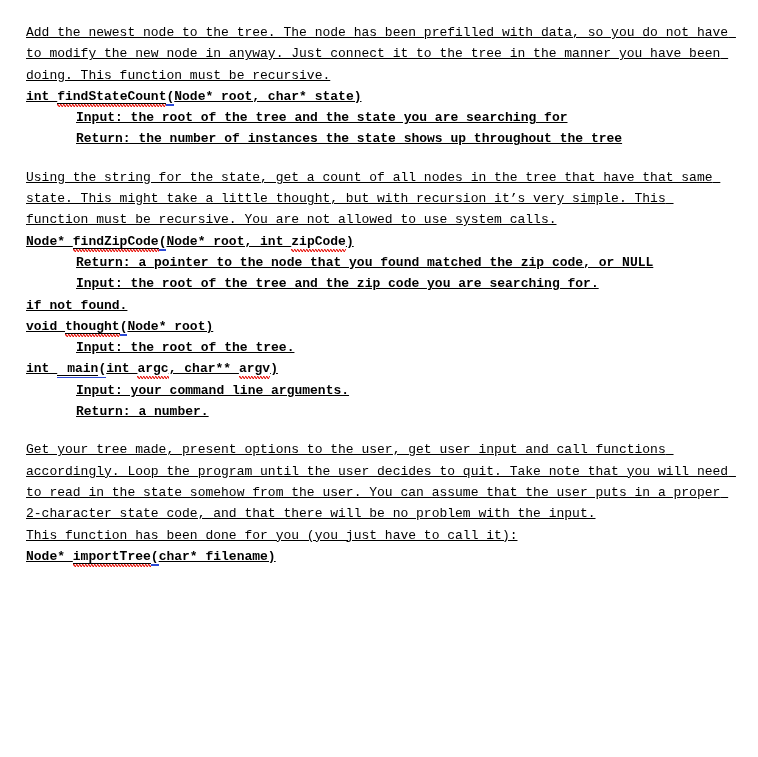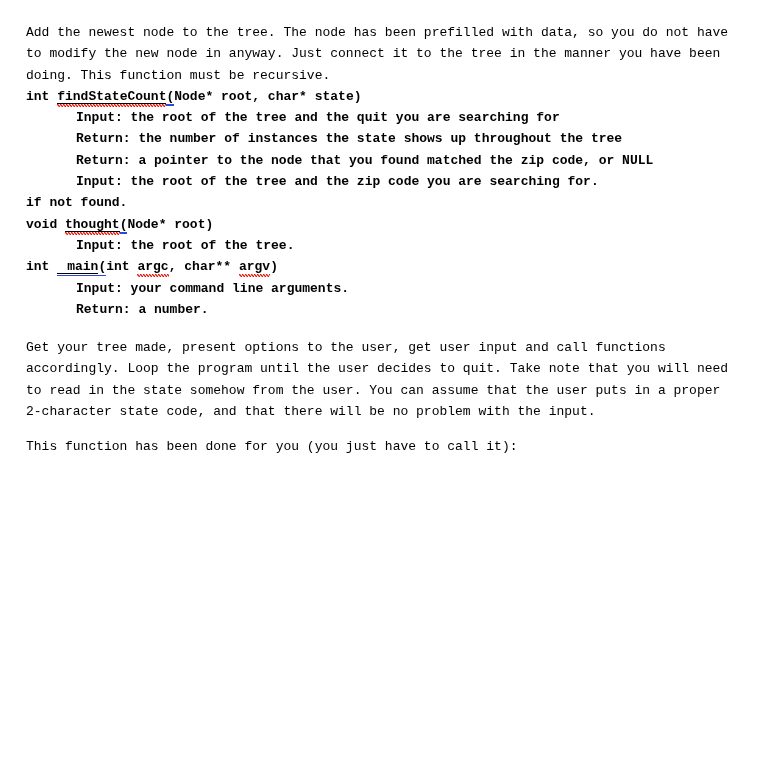--- a/index.html
+++ b/index.html
@@ -15,32 +15,33 @@
     color: #000000;
     -webkit-font-smoothing: none;
   }
 
   #doc {
     position: relative;
     width: 758px;
     height: 757px;
     box-sizing: border-box;
     padding: 22px 26px 0 26px;
+    text-decoration: underline;
   }
 
   
   .para {
     font-size: 13.0px;
     line-height: 21.3px;
     letter-spacing: 0px;
     white-space: pre-wrap;
     word-spacing: 0px;
     margin: 0;
   }
-  .para + .para { margin-top: 14px; }
+  .para + .para { margin-top: 0; }
 
   .gap-para   { margin-top: 17px; }
   .gap-sig    { margin-top: 18px; }
   .gap-io     { margin-top: 16px; }
 
   .sig {
     font-size: 13.0px;
     line-height: 21.3px;
     font-weight: bold;
     white-space: pre;
@@ -121,38 +122,41 @@
 </style>
 </head>
 <body>
 
 <div id="doc">
 
   <p class="para">Add the newest node to the tree. The node has been prefilled with data, so you do not have to modify the new node in anyway. Just connect it to the tree in the manner you have been doing. This function must be recursive.</p>
 
   <div class="sig gap-sig"><span>int </span><span class="ident squiggle">findStateCount</span><span class="bluemark">(</span><span>Node* root, char* state)</span></div>
 
-  <div class="io gap-io">Input: the root of the tree and the quit you are searching for</div>
+  <div class="io gap-io">Input: the root of the tree and the state you are searching for</div>
   <div class="io">Return: the number of instances the state shows up throughout the tree</div>
 
+  <p class="para gap-para">Using the string for the state, get a count of all nodes in the tree that have that same state. This might take a little thought, but with recursion it’s very simple. This function must be recursive. You are not allowed to use system calls.</p>
 
+  <div class="sig gap-sig"><span>Node* </span><span class="ident squiggle">findZipCode</span><span class="bluemark">(</span><span>Node* root, int </span><span class="squiggle">zipCode</span><span>)</span></div>
 
   <div class="io">Return: a pointer to the node that you found matched the zip code, or NULL</div>
   <div class="io gap-io">Input: the root of the tree and the zip code you are searching for.</div>
   <div class="io wrapback">if not found.</div>
 
 
   <div class="sig gap-sig"><span>void </span><span class="ident squiggle">thought</span><span class="bluemark">(</span><span>Node* root)</span></div>
 
   <div class="io gap-io">Input: the root of the tree.</div>
 
 
   <div class="sig gap-sig"><span>int </span><span class="blueunder">main</span><span class="bluemark">(</span><span>int </span><span class="squiggle">argc</span><span>, char** </span><span class="squiggle">argv</span><span>)</span></div>
 
   <div class="io gap-io">Input: your command line arguments.</div>
   <div class="io">Return: a number.</div>
 
   <p class="para gap-para">Get your tree made, present options to the user, get user input and call functions accordingly. Loop the program until the user decides to quit. Take note that you will need to read in the state somehow from the user. You can assume that the user puts in a proper 2-character state code, and that there will be no problem with the input.</p>
 
   <p class="para gap-para">This function has been done for you (you just have to call it):</p>
 
+  <div class="sig gap-sig"><span>Node* </span><span class="ident squiggle">importTree</span><span class="bluemark">(</span><span>char* filename)</span></div>
 
 </div>
 
 </body></html>

